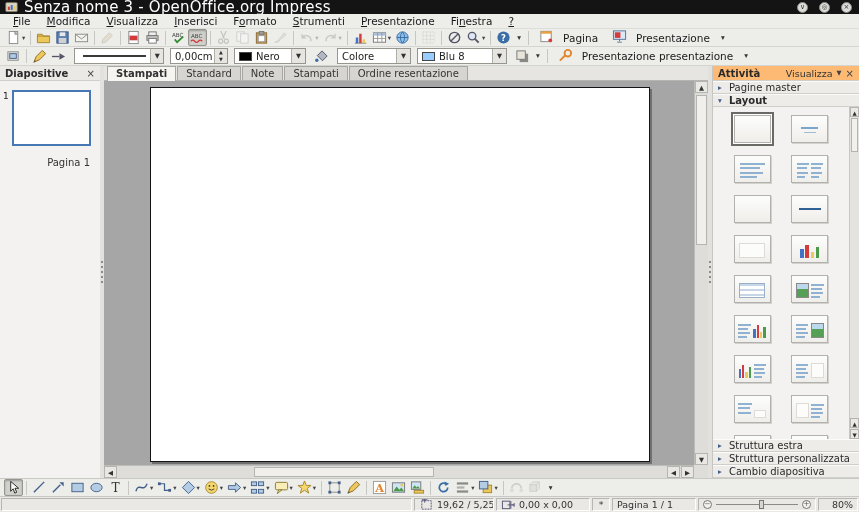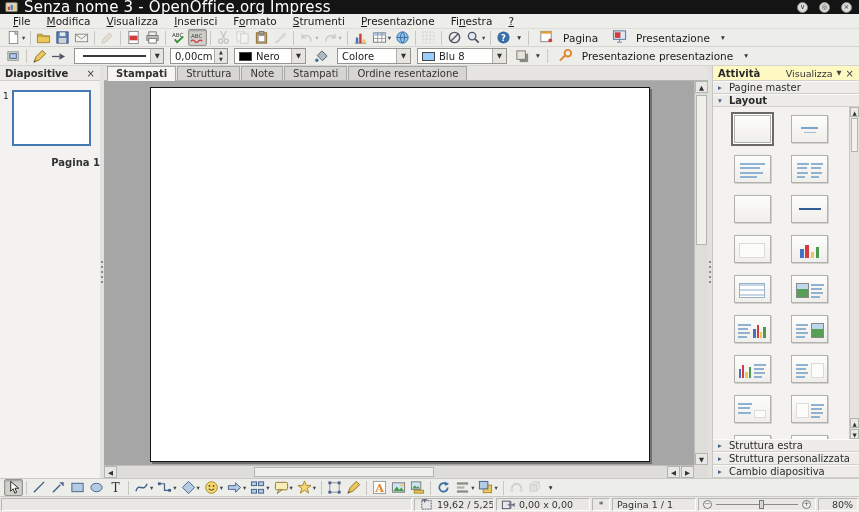--- a/index.html
+++ b/index.html
@@ -39,41 +39,41 @@
 
   
   .workspace{flex:1;display:flex;min-height:0;}
 
   .slidepanel{width:100px;background:#f3f2f0;display:flex;flex-direction:column;flex:0 0 auto;}
   .panelhead{height:15px;display:flex;align-items:center;padding:0 5px;font-size:10px;font-weight:bold;color:#2a2a2a;background:#eae9e6;border-bottom:1px solid #cfcecb;flex:0 0 auto;}
   .closex{margin-left:auto;font-size:10px;color:#444;font-weight:normal;}
   .slidelist{position:relative;flex:1;}
   .slidethumb{position:absolute;left:12px;top:9px;width:79px;height:56px;background:#fff;border:2px solid #4679b4;}
   .slidenum{position:absolute;left:3px;top:10px;font-size:9px;color:#222;}
-  .slidelabel{position:absolute;top:76px;right:0;font-size:10px;color:#333;font-weight:bold;}
+  .slidelabel{position:absolute;top:76px;right:10px;font-size:10px;color:#333;}
 
   .vsplit{width:4px;background:#e2e1de;position:relative;flex:0 0 auto;}
   .vsplit .grip{position:absolute;top:calc(50% - 11px);left:1px;width:2px;height:22px;background:repeating-linear-gradient(#8a8a86 0 2px,transparent 2px 5px);}
 
   .centerarea{flex:1;display:flex;flex-direction:column;min-width:0;}
   .tabsrow{height:15px;background:#e6e5e1;display:flex;align-items:flex-end;padding-left:3px;border-bottom:1px solid #b4b4b0;flex:0 0 auto;}
   .tab{font-size:10px;padding:1px 8px;background:#d6d5d1;border:1px solid #a6a6a2;border-bottom:none;margin-right:1px;color:#333;white-space:nowrap;}
   .tab.active{background:#f6f5f2;font-weight:bold;position:relative;top:1px;padding-bottom:2px;}
   .canvaswrap{flex:1;position:relative;background:#a6a6a6;overflow:hidden;min-height:0;}
   .slide{position:absolute;left:46px;top:6px;width:500px;height:375px;background:#fff;border:1px solid #141414;box-shadow:2px 2px 0 #707070;}
   .vscroll{position:absolute;right:0;top:0;bottom:13px;width:14px;background:#deddda;border-left:1px solid #bcbcb8;}
   .hscroll{position:absolute;left:0;right:14px;bottom:0;height:13px;background:#dedddA;border-top:1px solid #bcbcb8;}
   .sbtn{position:absolute;width:13px;height:12px;font-size:6.5px;line-height:12px;text-align:center;color:#333;background:#e8e7e3;border:1px solid #b4b4b0;}
   .vthumb{position:absolute;left:1px;top:14px;width:11px;height:150px;background:#f0efeb;border:1px solid #b4b4b0;}
   .hthumb{position:absolute;left:150px;top:1px;width:180px;height:10px;background:#f0efeb;border:1px solid #b4b4b0;}
   .scorner{position:absolute;right:0;bottom:0;width:14px;height:13px;background:#dedddA;}
 
   
   .taskpane{width:147px;background:#f3f2f0;border-left:1px solid #c6c6c2;display:flex;flex-direction:column;flex:0 0 auto;}
-  .taskhead{height:15px;display:flex;align-items:center;padding:0 5px;background:#fef9c3;border-bottom:1px solid #cfcecb;flex:0 0 auto;}
+  .taskhead{height:15px;display:flex;align-items:center;padding:0 5px;background:#fdba74;border-bottom:1px solid #cfcecb;flex:0 0 auto;}
   .taskhead .ttitle{font-size:10px;font-weight:bold;color:#2a2a2a;}
   .taskhead .viewlbl{margin-left:auto;font-size:9.5px;color:#333;}
   .taskhead .ddv{font-size:6.5px;color:#444;margin:0 4px;}
   .sechead{height:13px;display:flex;align-items:center;gap:4px;padding:0 5px;font-size:10px;color:#2a2a2a;background:#edece9;border-top:1px solid #fbfbf9;border-bottom:1px solid #cfcecb;flex:0 0 auto;}
   .sechead.bold{font-weight:bold;}
   .exp{font-size:7.5px;color:#44618a;width:7px;}
   .layoutwrap{flex:1;position:relative;overflow:hidden;min-height:0;}
   .layoutgrid{position:absolute;left:0;top:0;right:10px;bottom:0;display:grid;grid-template-columns:37px 37px;justify-content:space-evenly;grid-auto-rows:40px;padding-top:8px;overflow:hidden;}
   .lt{width:37px;height:28px;background:linear-gradient(#fdfdfc,#efeeea);border:1px solid #b2b1ad;position:relative;box-shadow:1px 1px 0 #d2d1cd;}
   .lt.selected{box-shadow:0 0 0 1px #fff,0 0 0 3px #6a6a66;}
@@ -397,21 +397,21 @@
         </div>
     </div>
 
     <div class="vsplit">
         <span class="grip"></span>
       </div>
 
     <div class="centerarea">
       <div class="tabsrow" id="tabsrow">
           <span class="tab active">Stampati</span>
-          <span class="tab">Struttura</span>
+          <span class="tab">Standard</span>
           <span class="tab">Note</span>
           <span class="tab">Stampati</span>
           <span class="tab">Ordine resentazione</span>
         </div>
       <div class="canvaswrap">
         <div class="slide"></div>
         <div class="vscroll">
           <span class="sbtn" style="top:0;left:0">▲</span>
           <span class="vthumb"></span>
           <span class="sbtn" style="bottom:0;left:0">▼</span>

